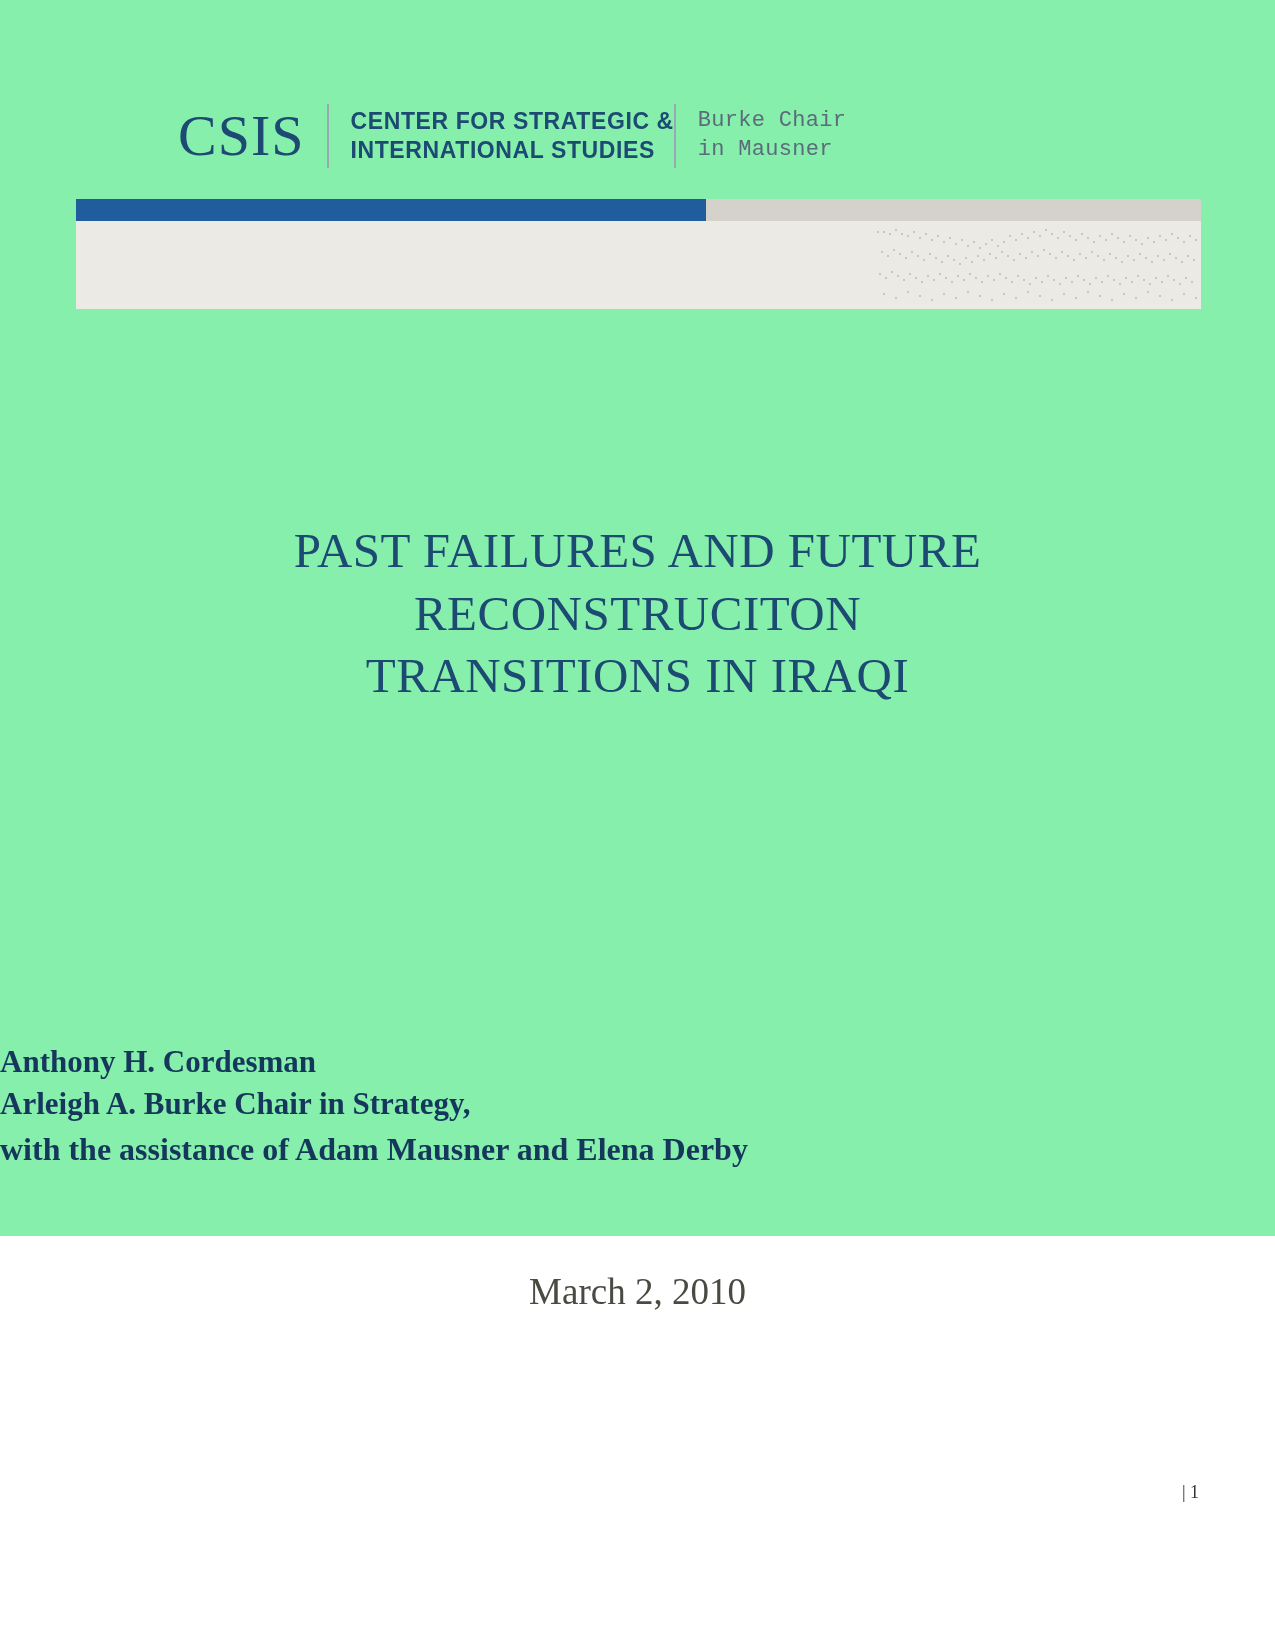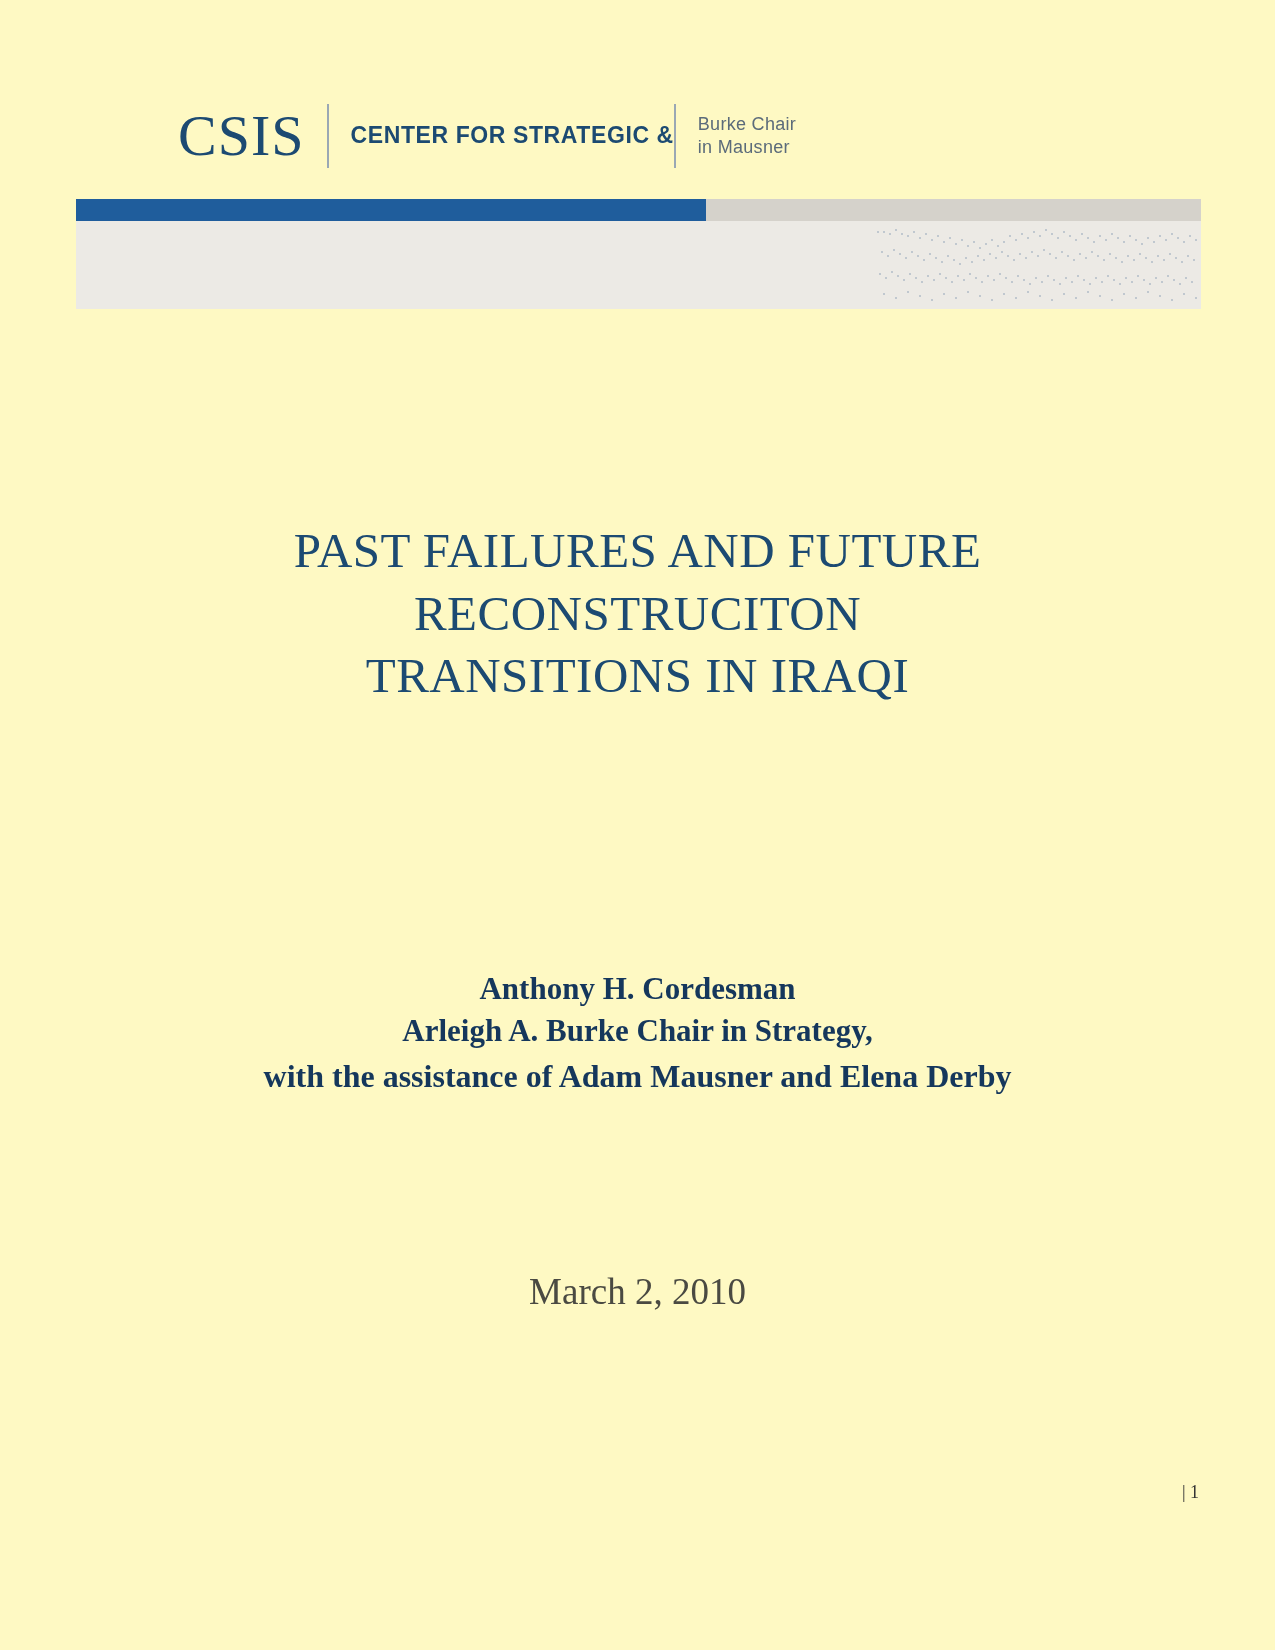--- a/index.html
+++ b/index.html
@@ -12,22 +12,22 @@
     height: 1650px;
     position: relative;
     font-family: "Liberation Serif", serif;
     overflow: hidden;
   }
 
   .page {
     position: absolute;
     left: 0; top: 0;
     width: 1275px;
-    height: 1650px;
-    background: #fef9c3;
+    height: 1236px;
+    background: #86efac;
   }
 
   
   .header {
     position: absolute;
     left: 0;
     top: 0;
     width: 1275px;
     height: 320px;
   }
@@ -67,22 +67,22 @@
   }
 
   .logo-divider2 {
     width: 2px;
     height: 64px;
     background: #9aa8b4;
     margin-right: 22px;
   }
 
   .logo-burke {
-    font-family: Liberation Sans, sans-serif;
-    font-size: 18px;
+    font-family: Liberation Mono, monospace;
+    font-size: 22px;
     font-weight: normal;
     color: #5b6b7a;
     line-height: 1.3;
     letter-spacing: 0.3px;
   }
 
   .band-blue {
     position: absolute;
     left: 76px;
     top: 199px;
@@ -131,23 +131,22 @@
     line-height: 1.28;
     letter-spacing: 0.5px;
     margin: 0 auto;
     width: 820px;
   }
 
   
   .authors {
     position: absolute;
     left: 0;
-    top: 968px;
-    width: 1275px;
-    text-align: center;
+    top: 1041px;
+    width: 1275px;
     color: #15375c;
   }
   .author-name {
     font-family: "Liberation Serif", serif;
     font-size: 31px;
     font-weight: bold;
     line-height: 1.35;
     color: #15375c;
   }
   .author-role {
@@ -193,20 +192,21 @@
 
 <div class="page">
 
   <div class="header">
 
     <div class="logo-row">
       <div class="logo-csis">CSIS</div>
       <div class="logo-divider"></div>
       <div class="logo-center">
         <div>CENTER FOR STRATEGIC &amp;</div>
+        <div>INTERNATIONAL STUDIES</div>
       </div>
       <div class="logo-divider2"></div>
       <div class="logo-burke">
         <div>Burke Chair</div>
         <div>in Mausner</div>
       </div>
     </div>
 
     <div class="band-blue"></div>
     <div class="band-gray-top"></div>

